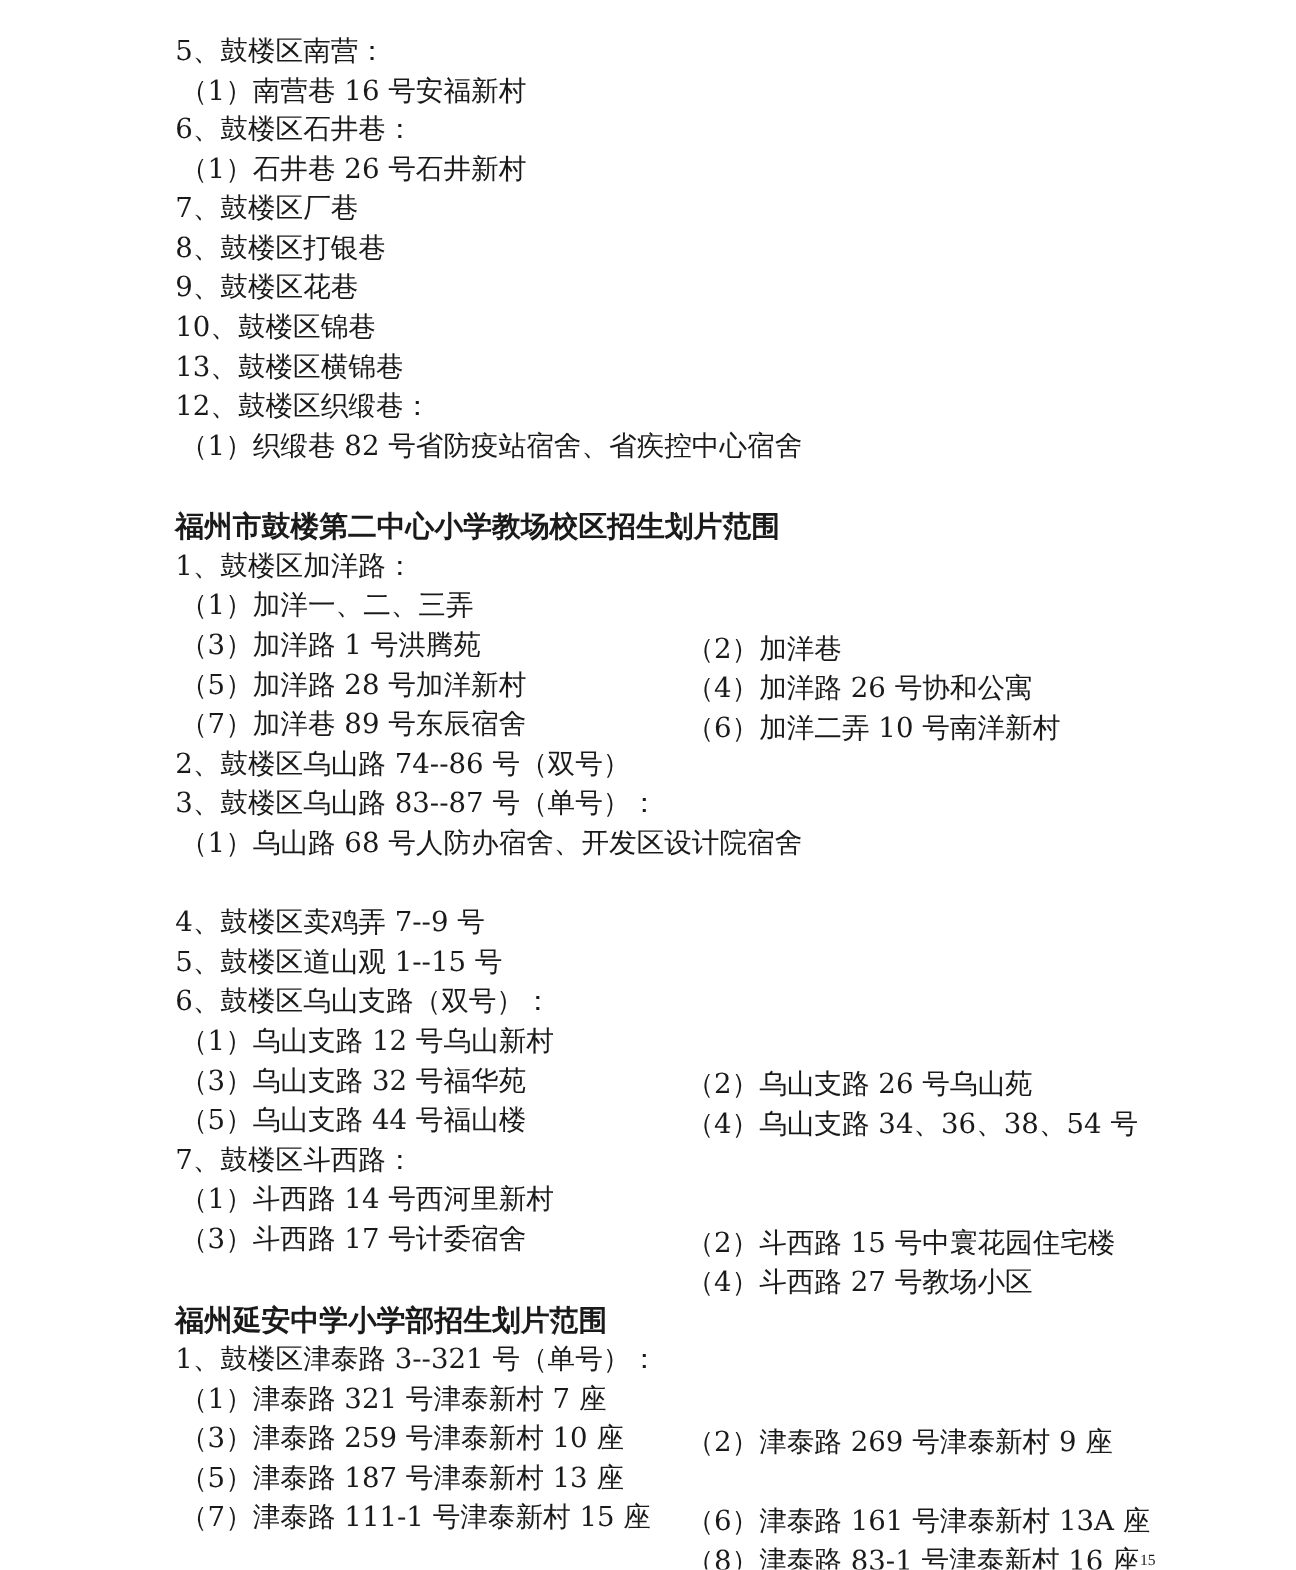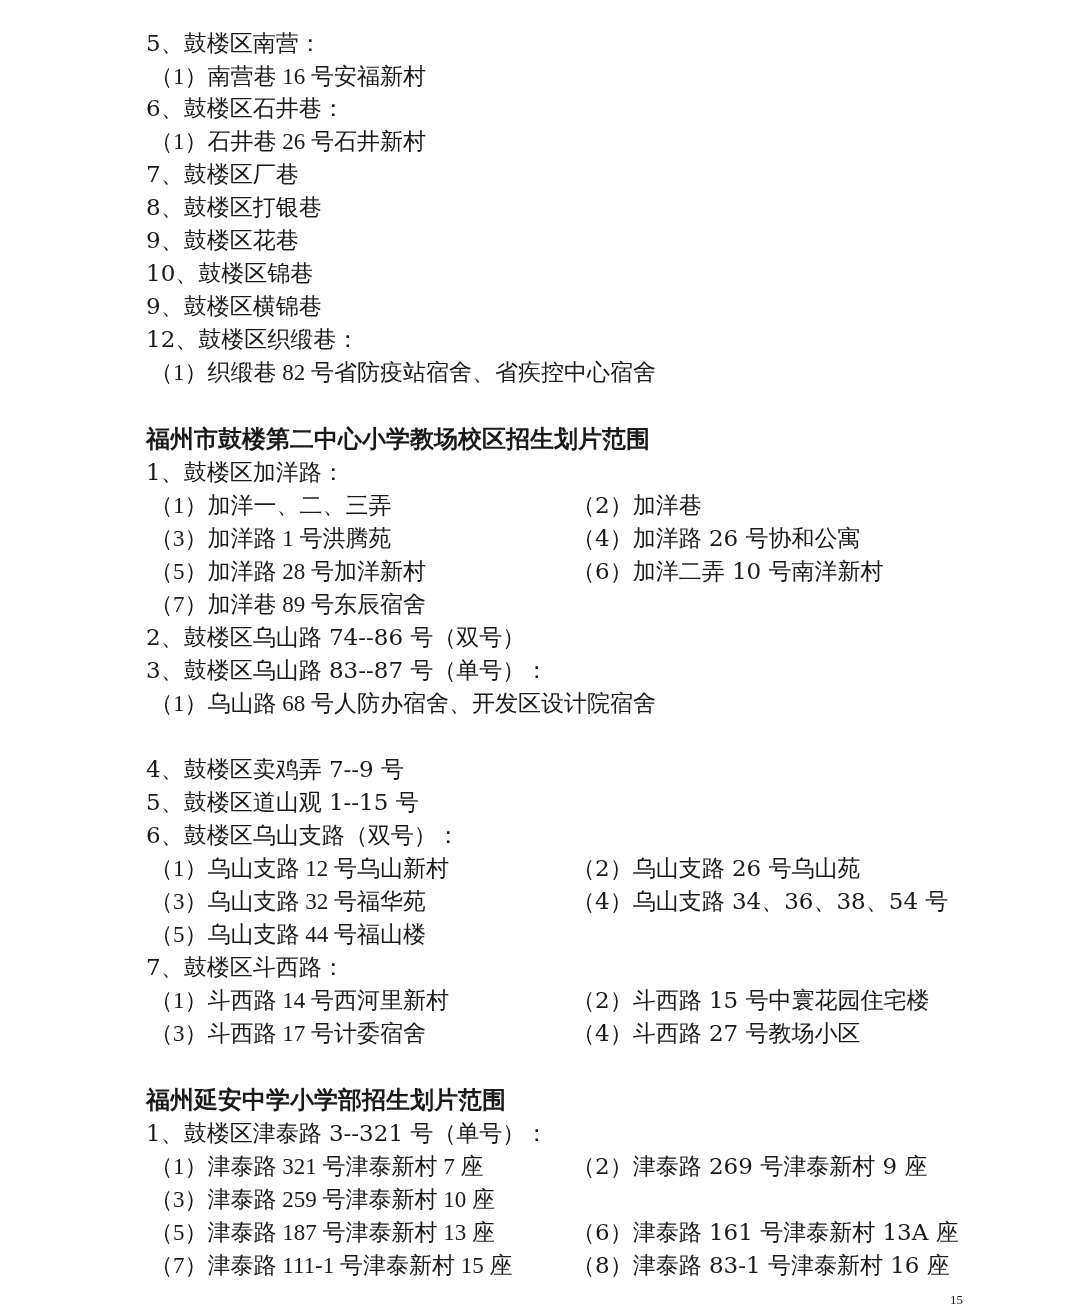--- a/index.html
+++ b/index.html
@@ -1,38 +1,38 @@
 <!DOCTYPE html>
 <html><head>
 <meta charset="utf-8">
 <style>
   html, body { margin: 0; padding: 0; background: #ffffff; }
   body { width: 1080px; height: 1308px; position: relative; overflow: hidden;
          font-family: "DejaVu Serif", "Liberation Serif", serif; color: #1a1a1a; }
   .page { position: absolute; left: 16px; top: 0; width: 1080px; height: 1308px; }
   .line { position: absolute; left: 130px; font-size: 23px; line-height: 33px; white-space: nowrap; }
-  .sub { left: 134px; font-family: Liberation Serif, serif; }
-  .col2 { left: 556px; }
+  .sub { left: 134px; }
+  .col2 { left: 556px; margin-top: 36px; }
   .heading { font-family: "DejaVu Sans", "Liberation Sans", sans-serif; font-weight: bold; font-size: 24px; }
   .pagenum { position: absolute; left: 934px; top: 1292px; font-size: 13px; font-family: Liberation Serif, serif; }
 </style>
 </head>
 <body>
 
 <div class="page">
 
   <div class="line" style="top:27px">5、鼓楼区南营：</div>
   <div class="line sub" style="top:60px">（1）南营巷 16 号安福新村</div>
   <div class="line" style="top:92px">6、鼓楼区石井巷：</div>
   <div class="line sub" style="top:125px">（1）石井巷 26 号石井新村</div>
   <div class="line" style="top:158px">7、鼓楼区厂巷</div>
   <div class="line" style="top:191px">8、鼓楼区打银巷</div>
   <div class="line" style="top:224px">9、鼓楼区花巷</div>
   <div class="line" style="top:257px">10、鼓楼区锦巷</div>
-  <div class="line" style="top:290px">9、鼓楼区横锦巷</div>
+  <div class="line" style="top:290px">13、鼓楼区横锦巷</div>
   <div class="line" style="top:323px">12、鼓楼区织缎巷：</div>
   <div class="line sub" style="top:356px">（1）织缎巷 82 号省防疫站宿舍、省疾控中心宿舍</div>
 
   <div class="line heading" style="top:423px">福州市鼓楼第二中心小学教场校区招生划片范围</div>
   <div class="line" style="top:456px">1、鼓楼区加洋路：</div>
   <div class="line sub" style="top:489px">（1）加洋一、二、三弄</div>
   <div class="line col2" style="top:489px">（2）加洋巷</div>
   <div class="line sub" style="top:522px">（3）加洋路 1 号洪腾苑</div>
   <div class="line col2" style="top:522px">（4）加洋路 26 号协和公寓</div>
   <div class="line sub" style="top:555px">（5）加洋路 28 号加洋新村</div>

